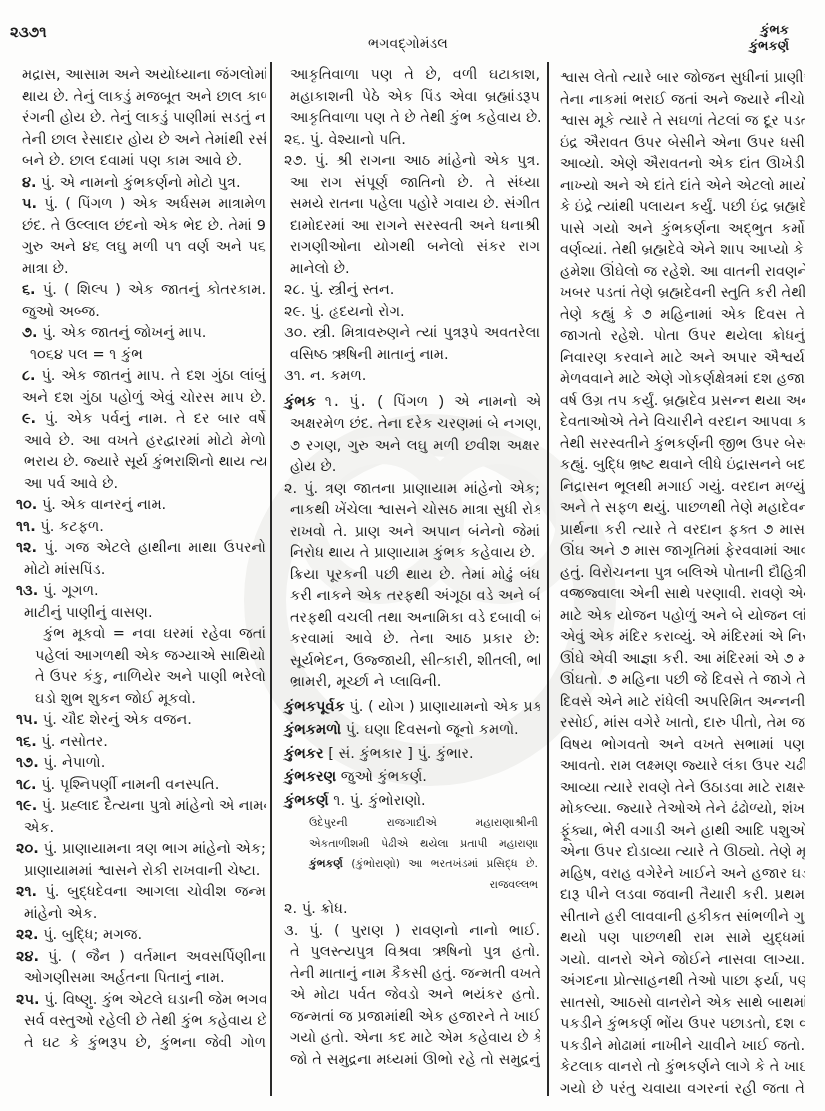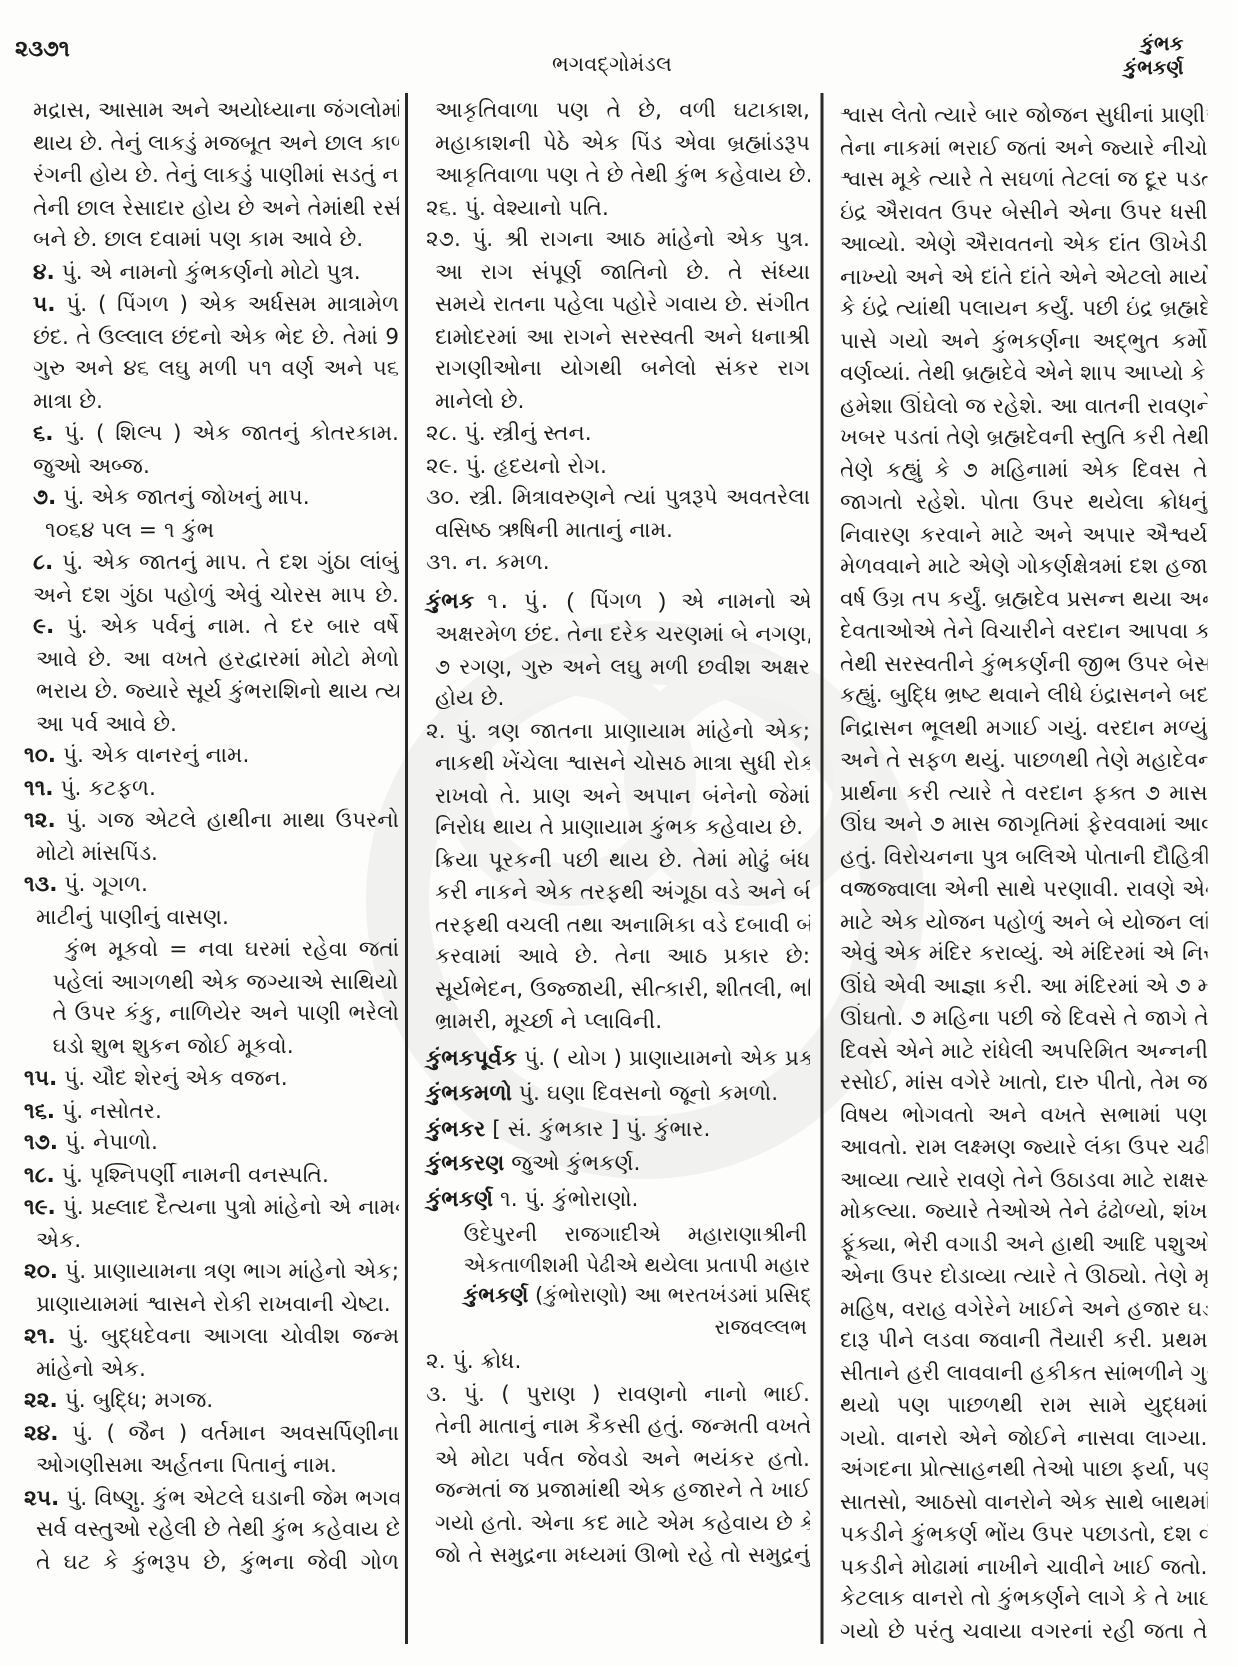--- a/index.html
+++ b/index.html
@@ -35,21 +35,21 @@
 
   .c1 .line { padding-left: 10px; }
   .c1 .out { padding-left: 4px; }
   .c1 .in { padding-left: 12px; }
   .c1 .m { padding-left: 18px; }
   .c1 .qa { padding-left: 31px; }
   .c1 .qb { padding-left: 23px; }
 
   .c2 .line { padding-left: 14px; }
   .c2 .out { padding-left: 8px; }
-  .c2 .q { padding-left: 33px; padding-right: 2px; font-size: 14px; height: 20.5px; line-height: 20.5px; }
+  .c2 .q { padding-left: 33px; padding-right: 2px; font-size: 11px; height: 20.5px; line-height: 20.5px; }
   .c2 .qr { text-align-last: right; }
 
   .c3 .line { padding-left: 8px; }
 
   .g2 { margin-top: 2px; }
   .g3 { margin-top: 3px; }
   .g5 { margin-top: 5px; font-family: Liberation Mono, monospace; }
 </style>
 </head>
 <body>
@@ -155,20 +155,21 @@
       <div class="line out l g2"><span class="lbl">કુંભકમળો</span><span> પું. ઘણા દિવસનો જૂનો કમળો.</span></div>
       <div class="line out l g2"><span class="lbl">કુંભકર</span><span> [ સં. કુંભકાર ] પું. કુંભાર.</span></div>
       <div class="line out l g2"><span class="lbl">કુંભકરણ</span><span> જુઓ કુંભકર્ણ.</span></div>
       <div class="line out l g2"><span class="lbl">કુંભકર્ણ</span><span> ૧. પું. કુંભોરાણો.</span></div>
       <div class="line q g2"><span class="lbl"></span><span>ઉદેપુરની રાજગાદીએ મહારાણાશ્રીની</span></div>
       <div class="line q"><span class="lbl"></span><span>એકતાળીશમી પેઢીએ થયેલા પ્રતાપી મહારાણા</span></div>
       <div class="line q"><span class="lbl">કુંભકર્ણ</span><span> (કુંભોરાણો) આ ભરતખંડમાં પ્રસિદ્ધ છે.</span></div>
       <div class="line q qr"><span class="lbl"></span><span>રાજવલ્લભ</span></div>
       <div class="line out l g3"><span class="lbl"></span><span>૨. પું. ક્રોધ.</span></div>
       <div class="line out"><span class="lbl"></span><span>૩. પું. ( પુરાણ ) રાવણનો નાનો ભાઈ.</span></div>
+      <div class="line"><span class="lbl"></span><span>તે પુલસ્ત્યપુત્ર વિશ્રવા ઋષિનો પુત્ર હતો.</span></div>
       <div class="line"><span class="lbl"></span><span>તેની માતાનું નામ કૈકસી હતું. જન્મતી વખતે</span></div>
       <div class="line"><span class="lbl"></span><span>એ મોટા પર્વત જેવડો અને ભયંકર હતો.</span></div>
       <div class="line"><span class="lbl"></span><span>જન્મતાં જ પ્રજામાંથી એક હજારને તે ખાઈ</span></div>
       <div class="line"><span class="lbl"></span><span>ગયો હતો. એના કદ માટે એમ કહેવાય છે કે</span></div>
       <div class="line"><span class="lbl"></span><span>જો તે સમુદ્રના મધ્યમાં ઊભો રહે તો સમુદ્રનું</span></div>
     </div>
 
   <div class="col c3">
 
   <div class="line"><span class="lbl"></span><span>શ્વાસ લેતો ત્યારે બાર જોજન સુધીનાં પ્રાણીઓ</span></div>

